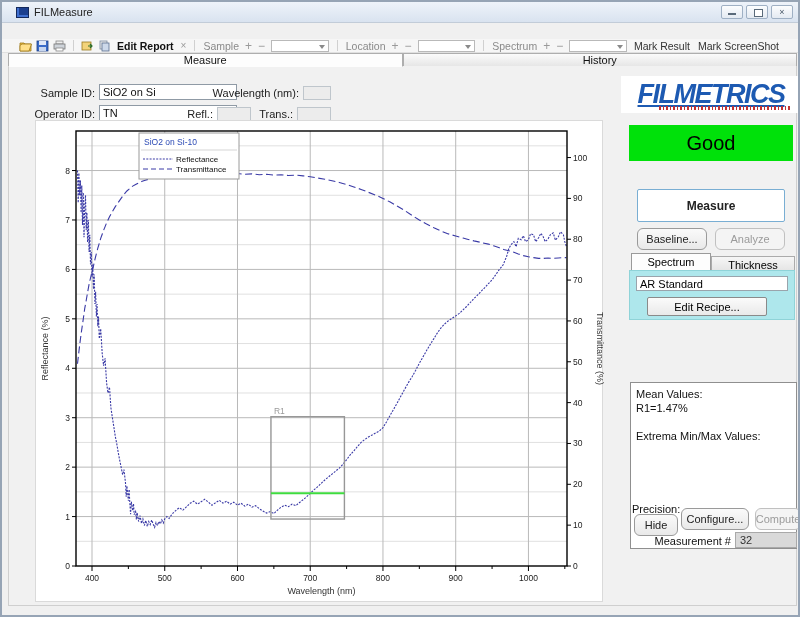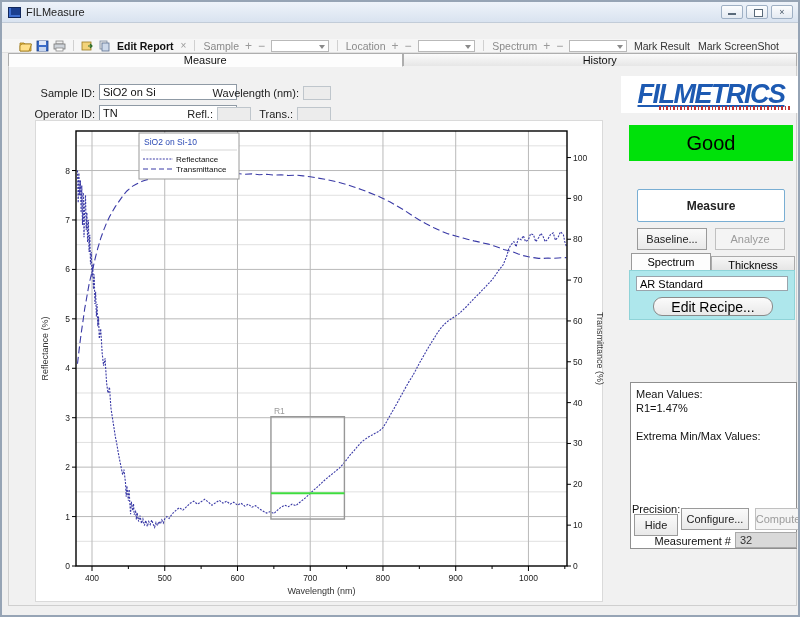--- a/index.html
+++ b/index.html
@@ -4,21 +4,21 @@
 <style>
   * { margin:0; padding:0; box-sizing:border-box; font-family:"Liberation Sans", sans-serif; }
   html,body { background:#cfd6de; }
   #window {
     position:relative; width:800px; height:617px; background:#f0f0f0;
     border:2px solid #96a4b5; outline:1px solid #6d7b8a; overflow:hidden;
   }
   
   #titlebar { position:absolute; left:0; top:0; width:100%; height:21px;
     background:linear-gradient(#eef3fa,#d9e3f0); border-bottom:1px solid #c2ccd8;
-    display:flex; align-items:center; padding:0 6px; }
+    display:flex; align-items:center; padding:0 14px; }
   #app-icon { width:13px; height:11px; background:#1b3f8f; border:1px solid #12285c;
     box-shadow:inset 2px -2px 0 #3f6fd0; margin-right:5px; }
   .title-text { font-size:11px; color:#222; }
   #win-controls { position:absolute; right:5px; top:3px; display:flex; gap:3px; }
   .win-btn { width:22px; height:14px; background:linear-gradient(#fcfdfe,#e4eaf2);
     border:1px solid #9fb0c4; font-size:9px; line-height:12px; text-align:center;
     color:#4a5a6a; border-radius:2px; position:relative; }
   .glyph-min::after { content:""; position:absolute; left:6px; right:6px; bottom:3px; height:2px; background:#5a6a7a; }
   .glyph-restore::after { content:""; position:absolute; left:7px; top:3px; width:7px; height:6px; border:1px solid #5a6a7a; background:#fff; }
   
@@ -58,33 +58,33 @@
     display:flex; align-items:center; justify-content:center; }
   #logo-text { font-size:27px; font-weight:bold; font-style:italic; color:#1d5ab2; letter-spacing:-1.5px;text-decoration:underline; }
   #logo-hatch { position:absolute; left:38px; bottom:3px; width:132px; height:4px;
     background:repeating-linear-gradient(90deg,#c23232 0 1.5px,transparent 1.5px 3.5px); }
   #status-box { position:absolute; left:620px; top:59px; width:164px; height:36px;
     display:flex; align-items:center; justify-content:center; font-size:20px; color:#000; }
   #measure-btn { position:absolute; left:628px; top:123px; width:148px; height:33px; background:#fff;
     border:1px solid #79aed3; border-radius:2px; font-size:12px; font-weight:bold; color:#222;
     display:flex; align-items:center; justify-content:center; }
   .small-btn { position:absolute; height:22px; background:linear-gradient(#fafafa,#e9e9e9);
-    border:1px solid #9a9a9a; border-radius:0; font-size:11px; color:#222;
+    border:1px solid #9a9a9a; border-radius:6px; font-size:11px; color:#222;
     display:flex; align-items:center; justify-content:center; }
   .small-btn.disabled { border-color:#c0c0c0; color:#9b9b9b; background:#f4f4f4; }
   .sub-tab { position:absolute; height:17px; font-size:11px; text-align:center; line-height:16px; }
   #tab-spectrum { left:622px; top:187px; width:80px; background:#fdfdfd; border:1px solid #9a9a9a; border-bottom:none; z-index:2; }
   #tab-thickness { left:702px; top:190px; width:84px; background:linear-gradient(#f6f6f6,#e3e3e3); border:1px solid #ababab; }
   #recipe-panel { position:absolute; left:620px; top:204px; width:166px; height:50px;
     background:#aee7ec; border:1px solid #8fd3d8; }
   #recipe-input { position:absolute; left:6px; top:5px; width:152px; height:15px; background:#fff;
     border:1px solid #9aa4ac; font-size:11px; padding:0 3px; }
-  #edit-recipe-btn { position:absolute; left:23px; top:26px; width:120px; height:19px;
-    background:linear-gradient(#fbfbfb,#e9e9e9); border:1px solid #8a8a8a; border-radius:9px;
-    font-size:14px; display:flex; align-items:center; justify-content:center; }
+  #edit-recipe-btn { position:absolute; left:17px; top:26px; width:120px; height:19px;
+    background:linear-gradient(#fbfbfb,#e9e9e9); border:1px solid #8a8a8a; border-radius:2px;
+    font-size:11px; display:flex; align-items:center; justify-content:center; }
   #results-box { position:absolute; left:621px; top:268px; width:167px; height:167px;
     background:#fff; border:1px solid #8f8f8f; padding:4px 5px; font-size:11px; color:#111; line-height:14px;margin-top:48px; }
   #precision-label { position:absolute; left:623px; top:437px; font-size:11px; color:#111; }
   #hide-btn { left:625px; top:448px; width:44px; }
   #configure-btn { left:672px; top:442px; width:68px; }
   #compute-btn { left:746px; top:442px; width:46px; }
   #measurement-row { position:absolute; left:620px; top:466px; width:170px; font-size:11px; color:#111; }
   #measurement-label { position:absolute; right:68px; top:3px; }
   #measurement-value { position:absolute; right:2px; top:0; width:62px; height:16px; background:#d9d9d9;
     border:1px solid #a9a9a9; font-size:11px; padding:1px 4px; color:#333; }

